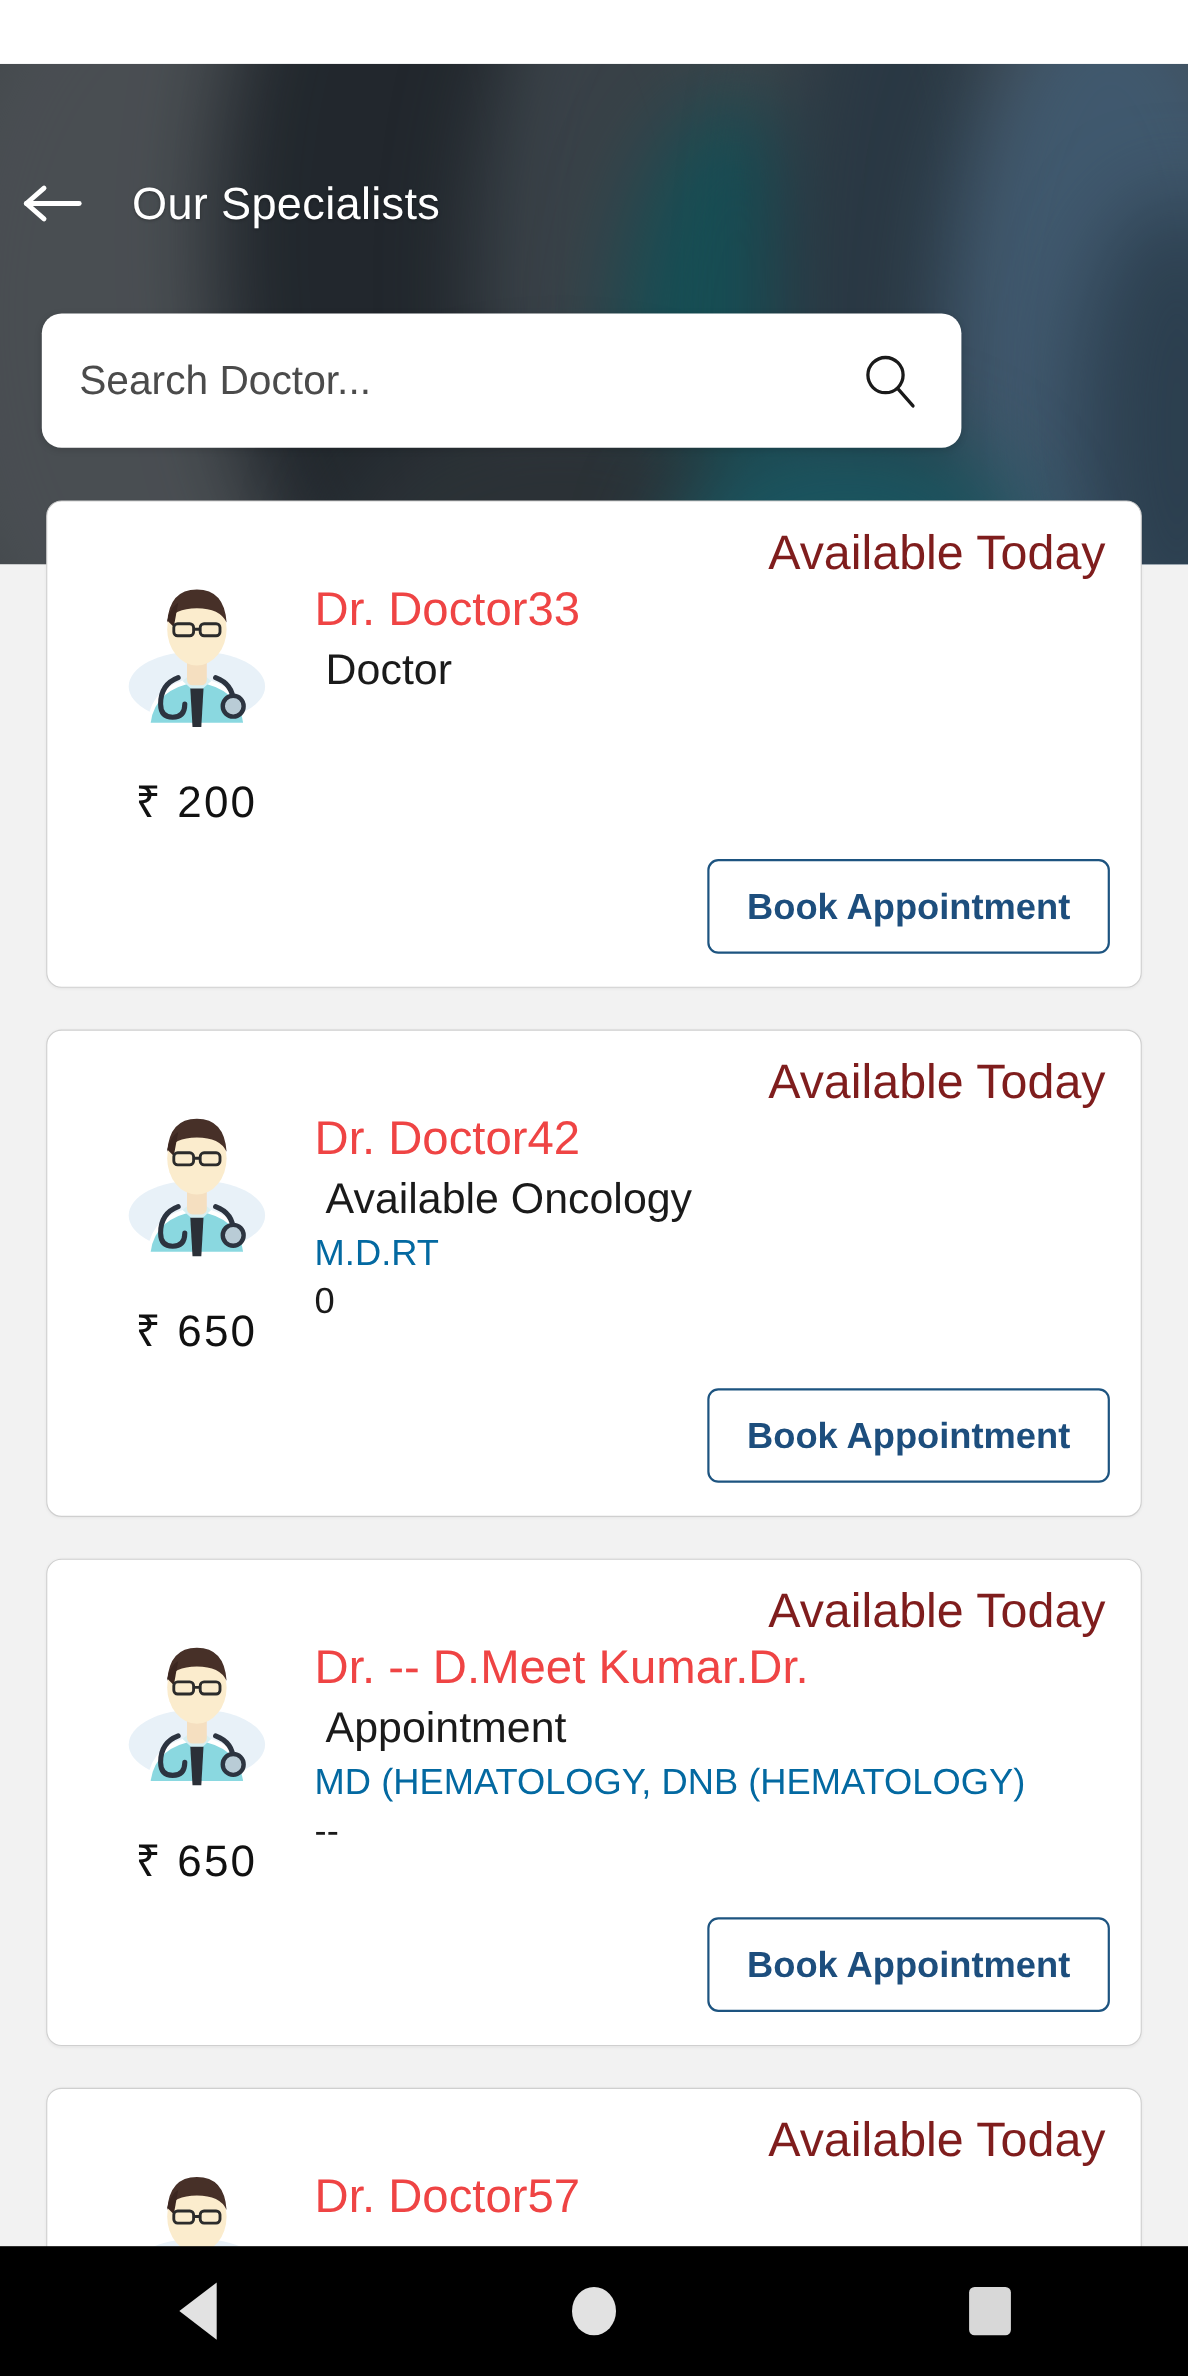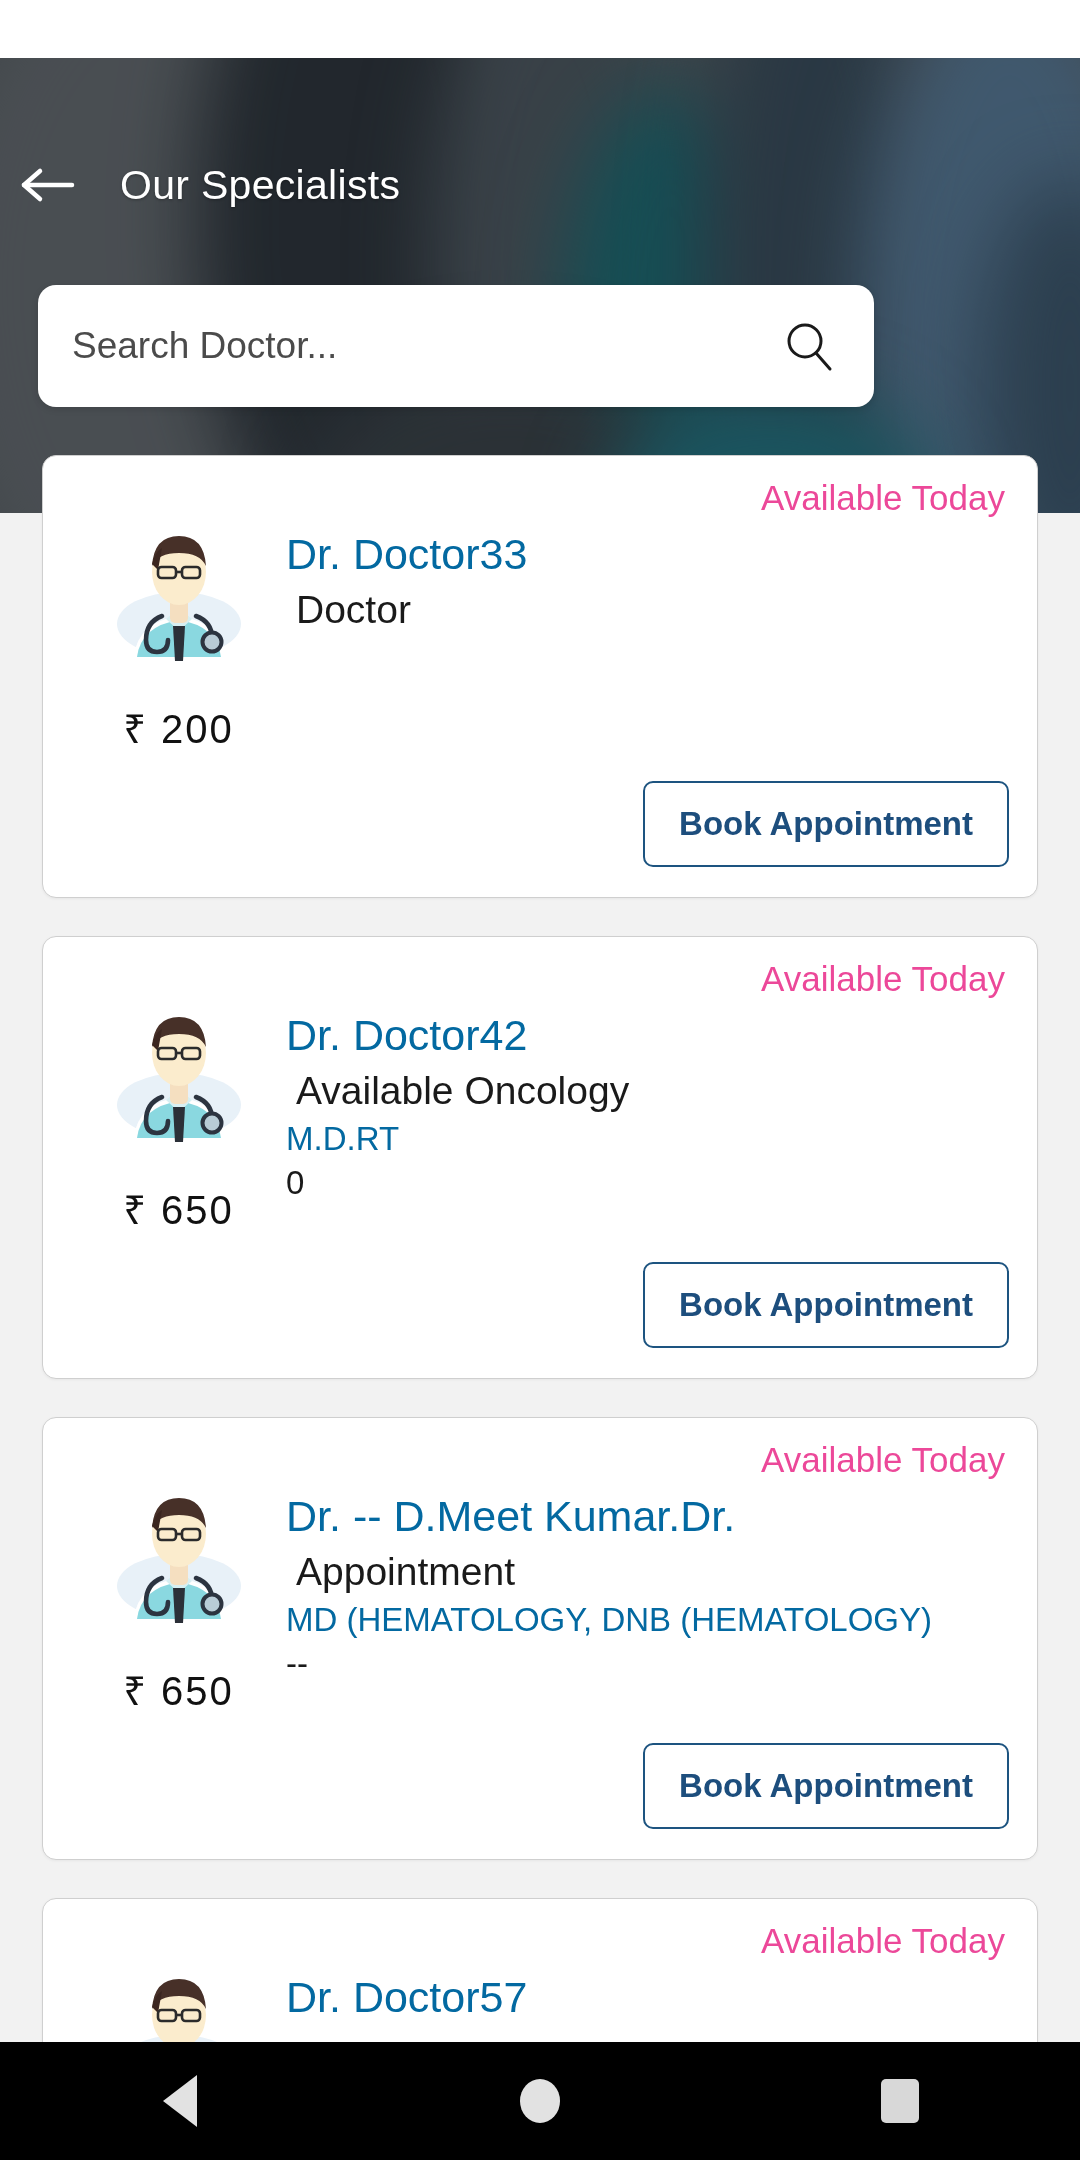--- a/index.html
+++ b/index.html
@@ -68,23 +68,23 @@
   }
 
   .card-grid { position:relative; display:flex; }
   .col-left { width:215px; flex:0 0 215px; display:flex; flex-direction:column; align-items:center;gap:16px; }
   .col-right { flex:1; position:relative; padding-top:52px; }
 
   .avatar { width:150px; height:150px; position:relative; margin-top:38px; }
   .price { font-size:40px; color:#111111; margin-top:18px; white-space:nowrap; letter-spacing:2px; }
 
   .availability {
-    position:absolute; top:0; right:4px; color:#ec4899; font-size:35px; z-index:3;
-  }
-  .doc-name { color:#0369a1; font-size:43px; line-height:1.12; margin-bottom:10px; }
+    position:absolute; top:0; right:4px; color:#7f1d1d; font-size:44px; z-index:3;
+  }
+  .doc-name { color:#ef4444; font-size:43px; line-height:1.12; margin-bottom:10px; }
   .doc-spec { color:#1a1a1a; font-size:39px; line-height:1.15; padding-left:10px; margin-bottom:6px; }
   .doc-qual { color:#0369a1; font-size:33px; line-height:1.18; margin-bottom:4px; }
   .doc-extra { color:#1a1a1a; font-size:33px; line-height:1.2; }
 
   .btn-row { display:flex; justify-content:flex-end; margin-top:26px; }
   .book-btn {
     border:2.5px solid #1d5480; border-radius:10px; background:#ffffff;
     color:#1d4e7d; font-size:33px; font-weight:bold;
     font-family:"Liberation Sans", sans-serif;
     padding:22px 34px; cursor:pointer; white-space:nowrap;

